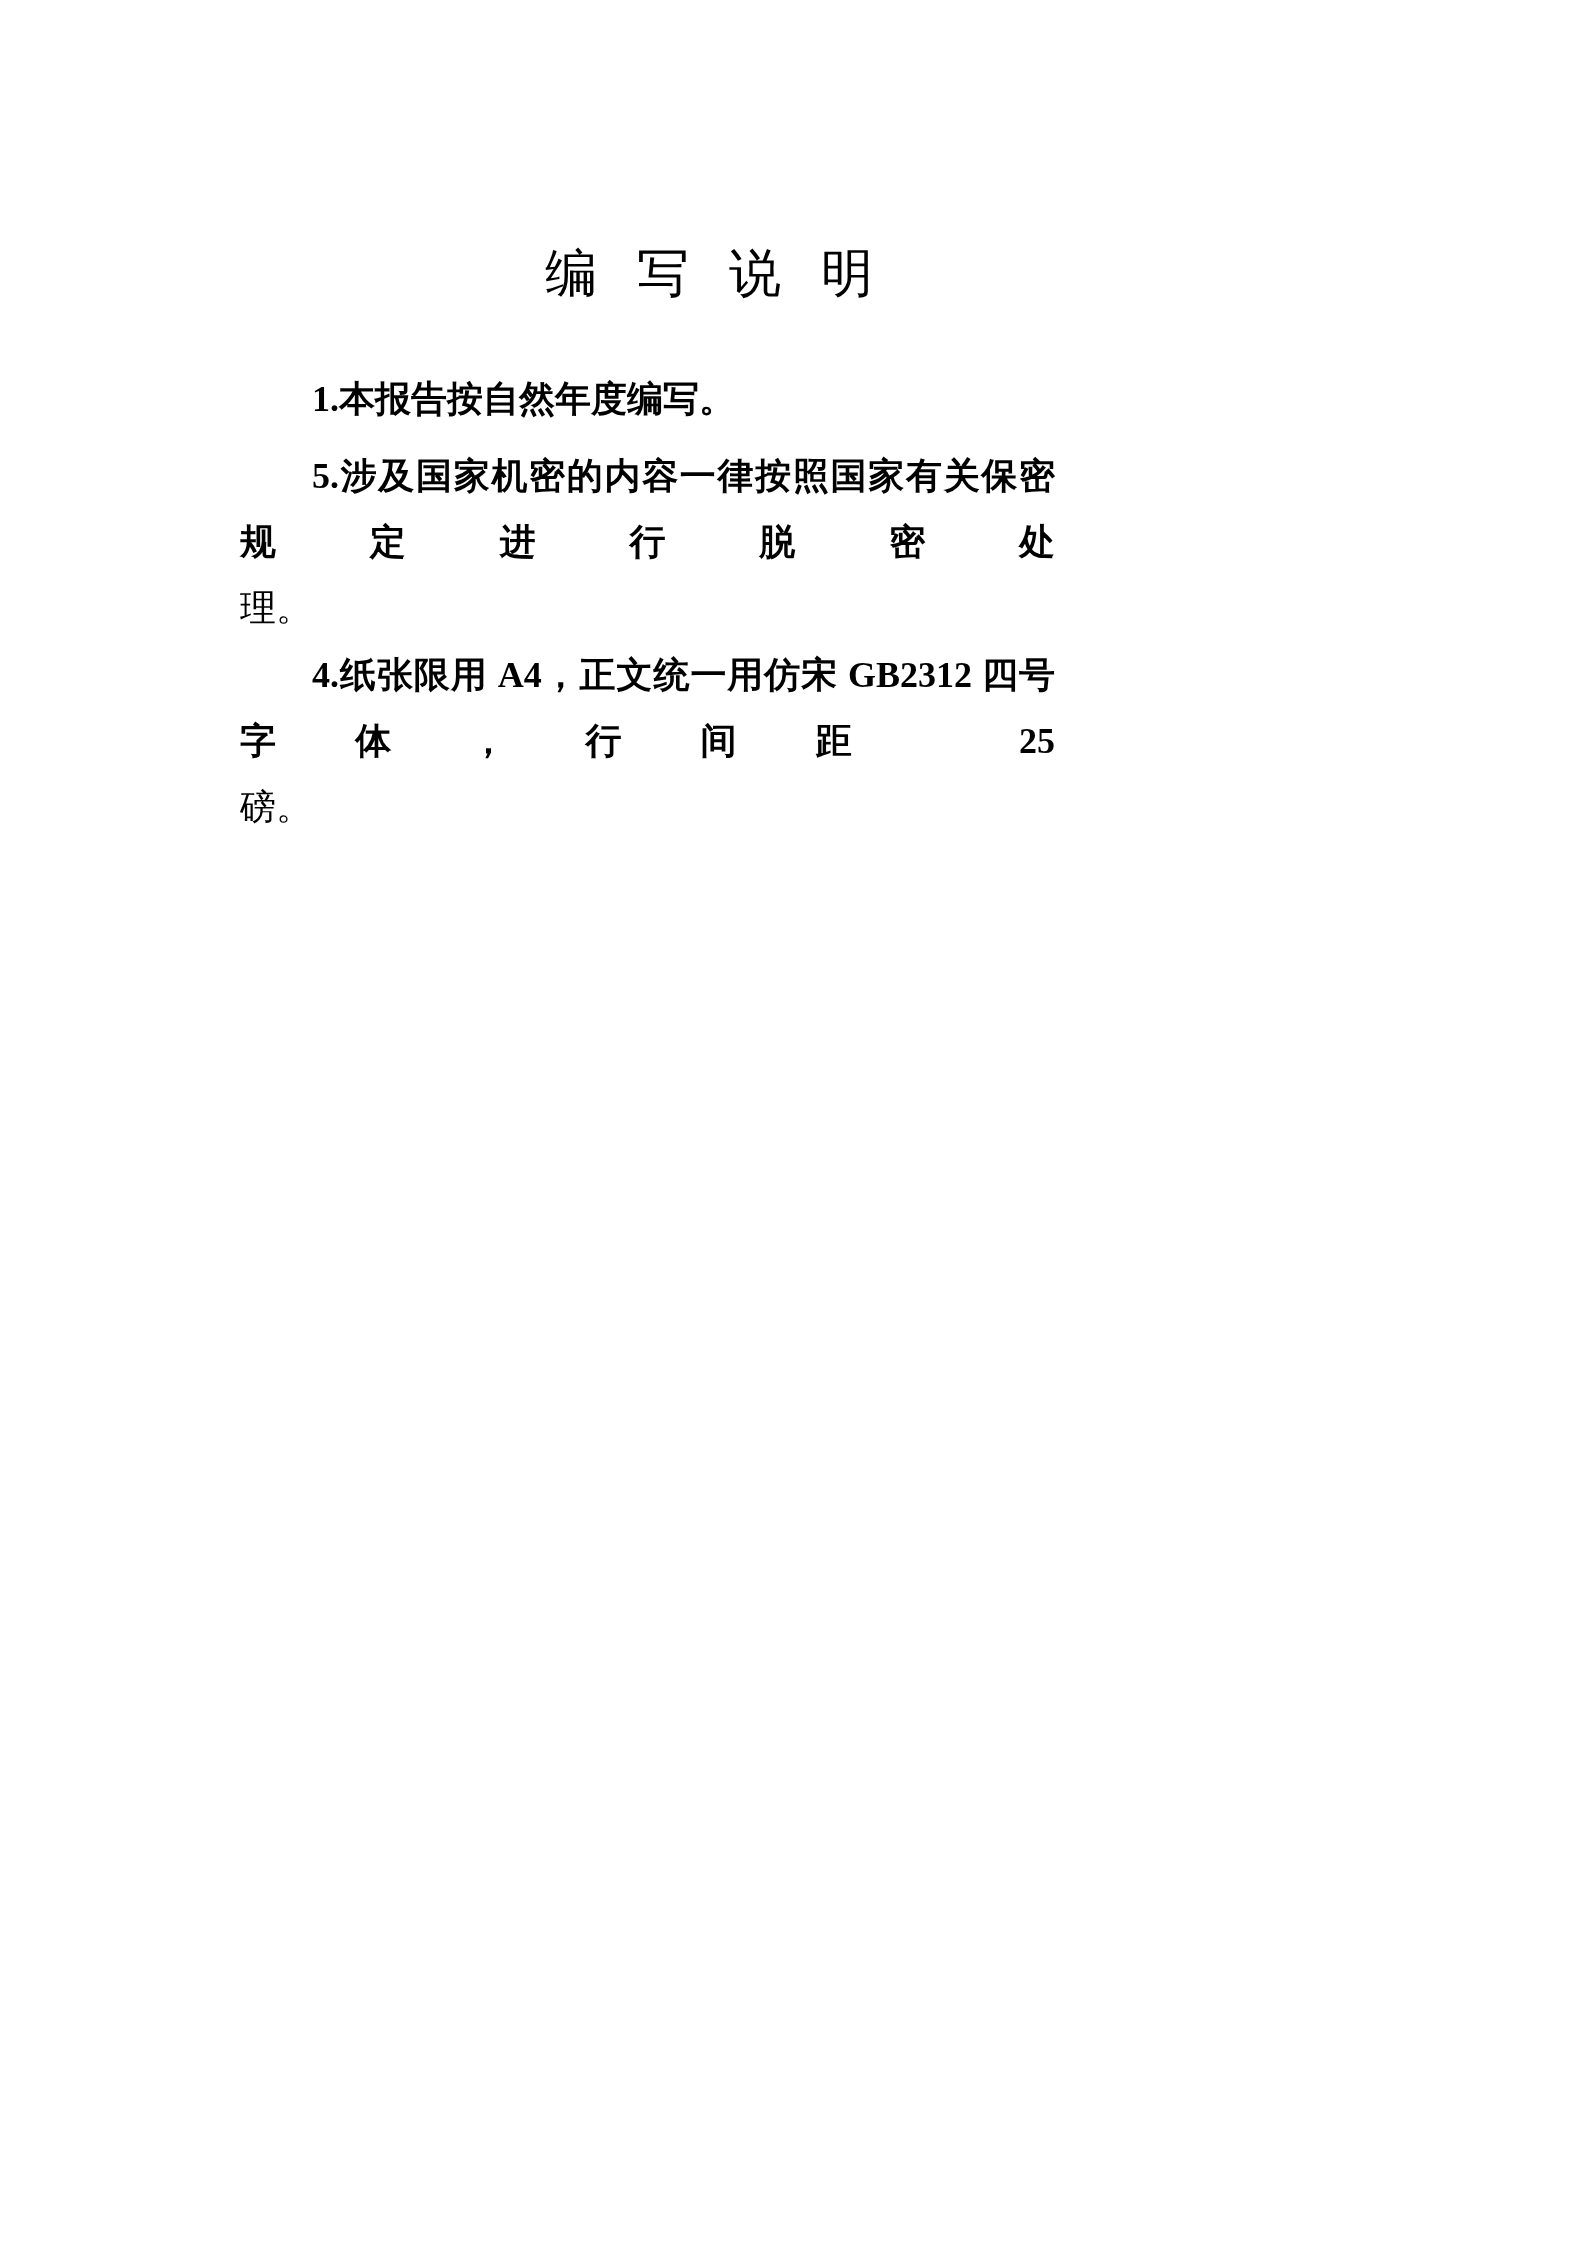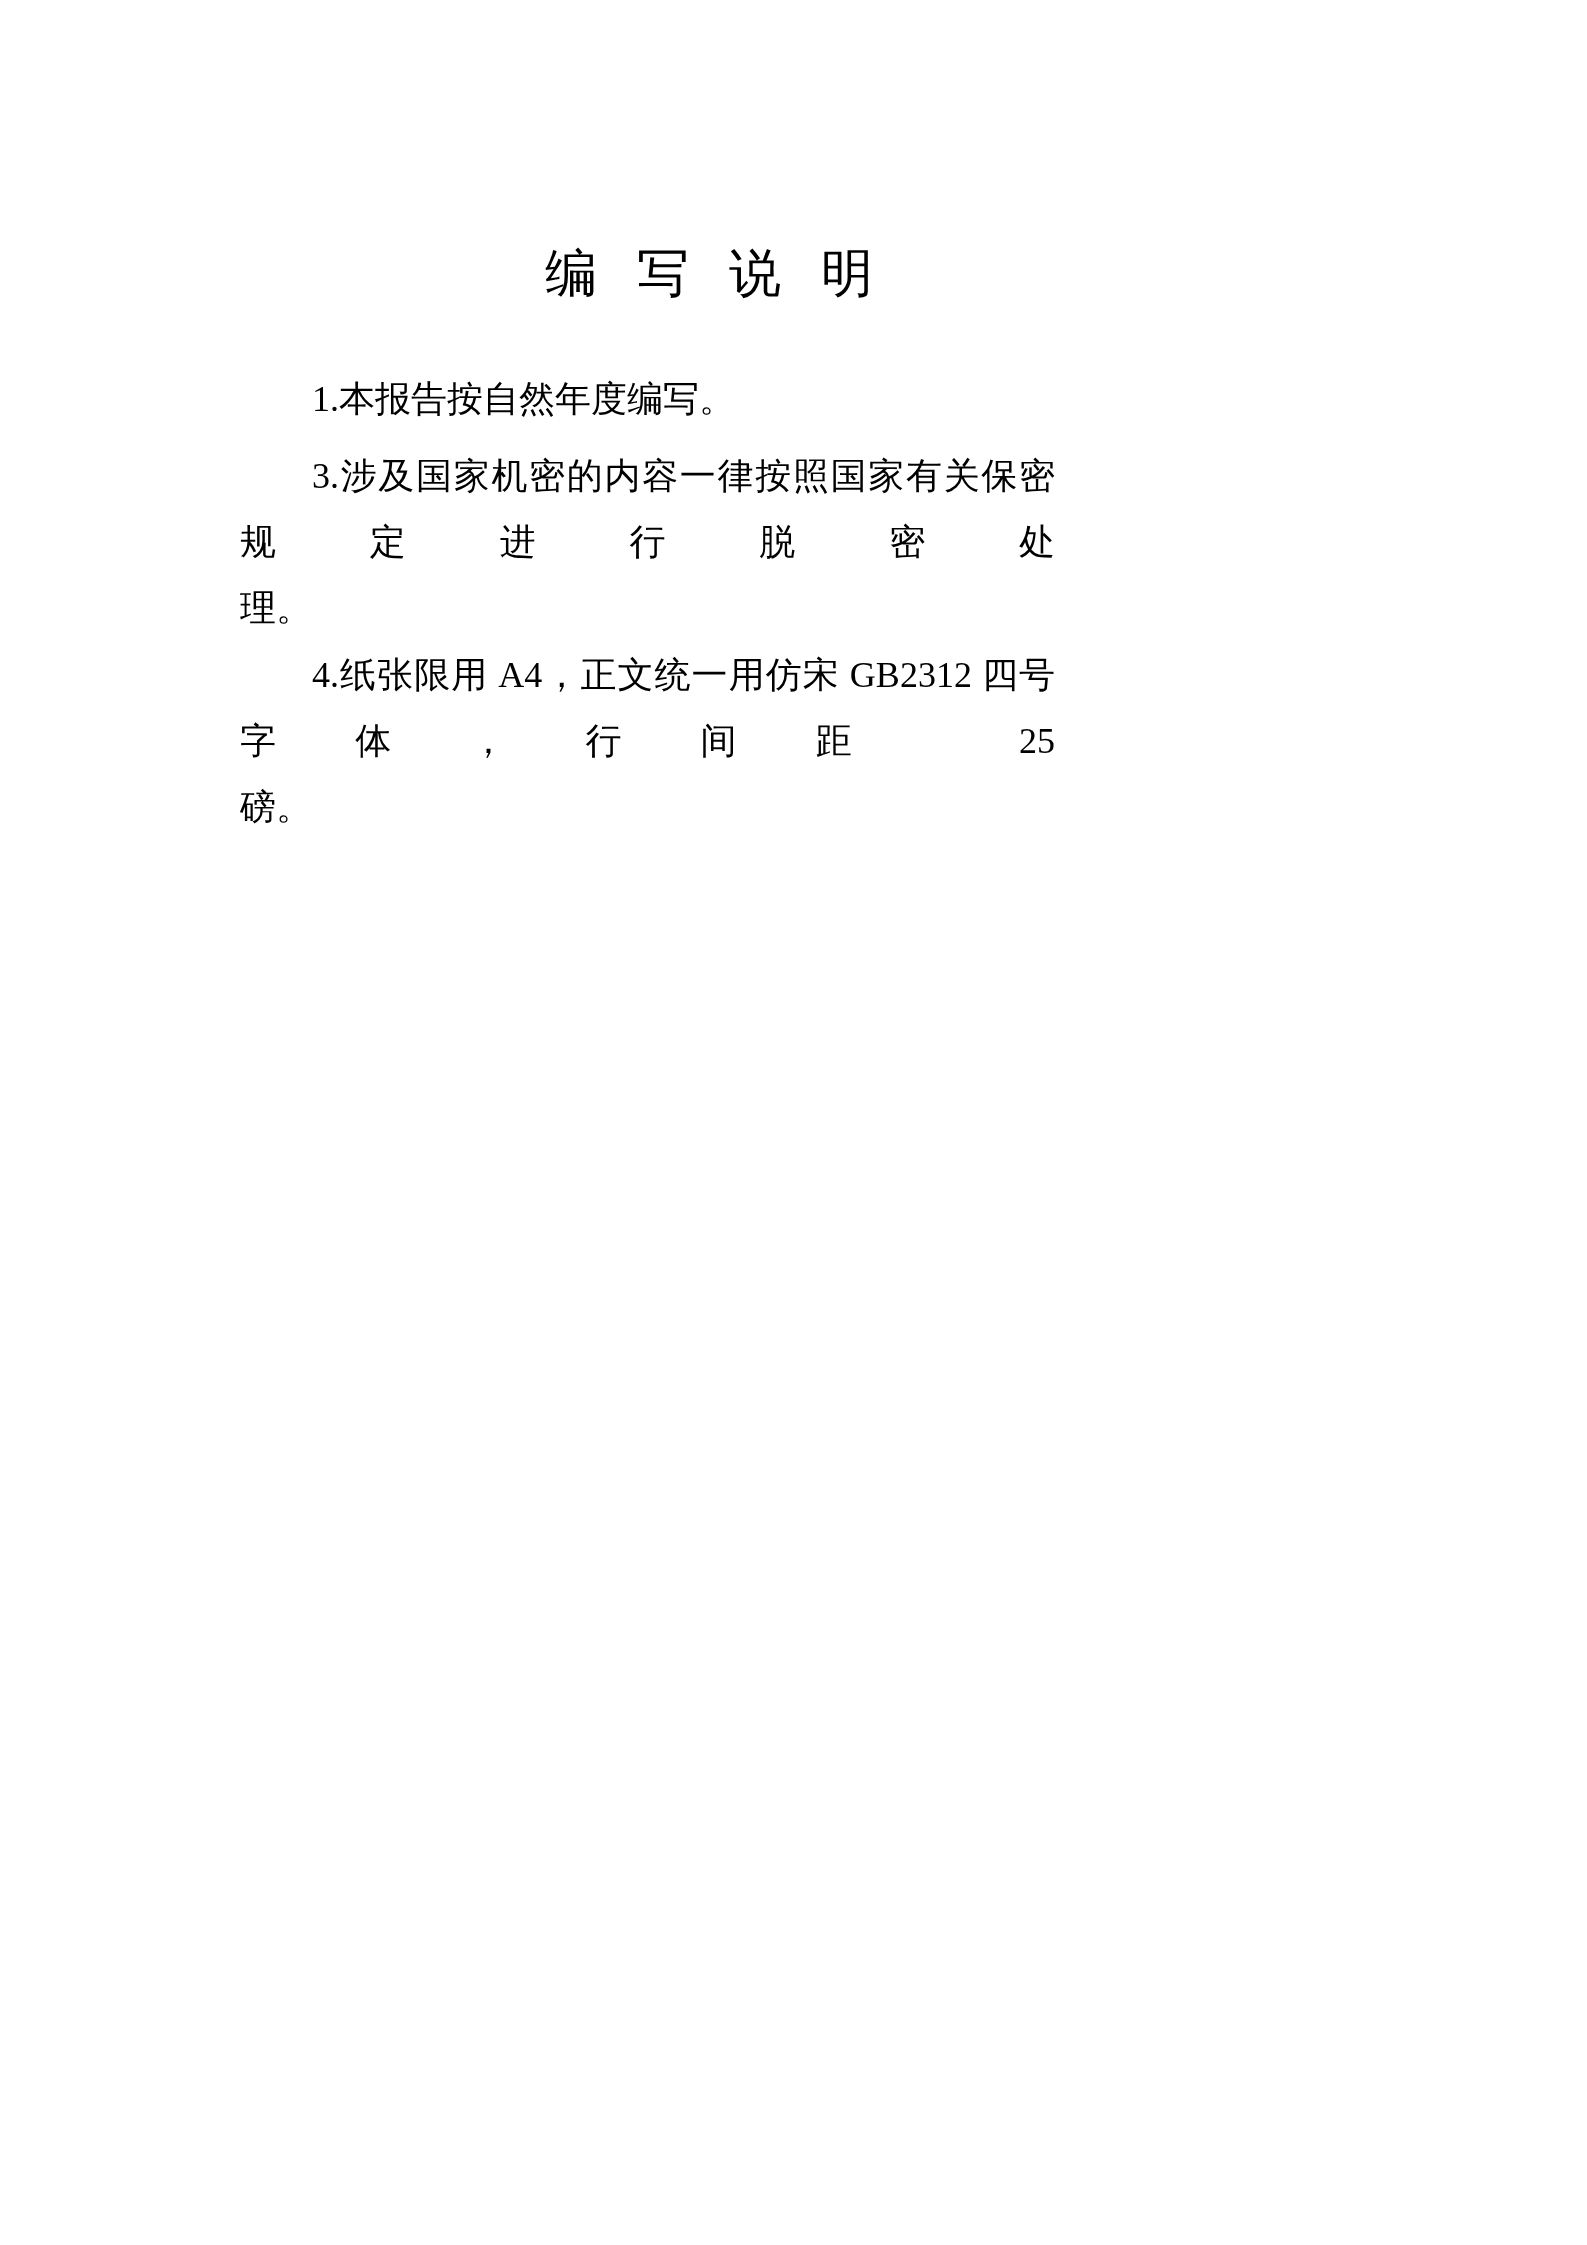--- a/index.html
+++ b/index.html
@@ -34,20 +34,21 @@
   }
   .p1 { margin-top: 64px; line-height: 66px; }
   .p2 { margin-top: 11px; line-height: 84px; }
   .p3 { margin-top: 5px;  line-height: 66px; }
   .p4 { margin-top: 1px;  line-height: 66px; }
   .line {
     margin: 0;
   }
   .indent {
     text-indent: 72px;
+    font-weight: bold;
   }
   .fill {
     text-align: justify;
     text-align-last: justify;
   }
 </style>
 </head>
 <body>
 
 <div class="page">
@@ -55,21 +56,21 @@
   <h1 class="doc-title">编写说明</h1>
 
   <div class="para p1">
     <div class="line indent">1.本报告按自然年度编写。</div>
   </div>
 
   <div class="para p2">
   </div>
 
   <div class="para p3">
-    <div class="line indent fill">3.涉及国家机密的内容一律按照国家有关保密规定进行脱密处</div>
+    <div class="line indent fill">5.涉及国家机密的内容一律按照国家有关保密规定进行脱密处</div>
     <div class="line">理。</div>
   </div>
 
   <div class="para p4">
     <div class="line indent fill">4.纸张限用 A4，正文统一用仿宋 GB2312 四号字体，行间距 25</div>
     <div class="line">磅。</div>
   </div>
 
 </div>
 

